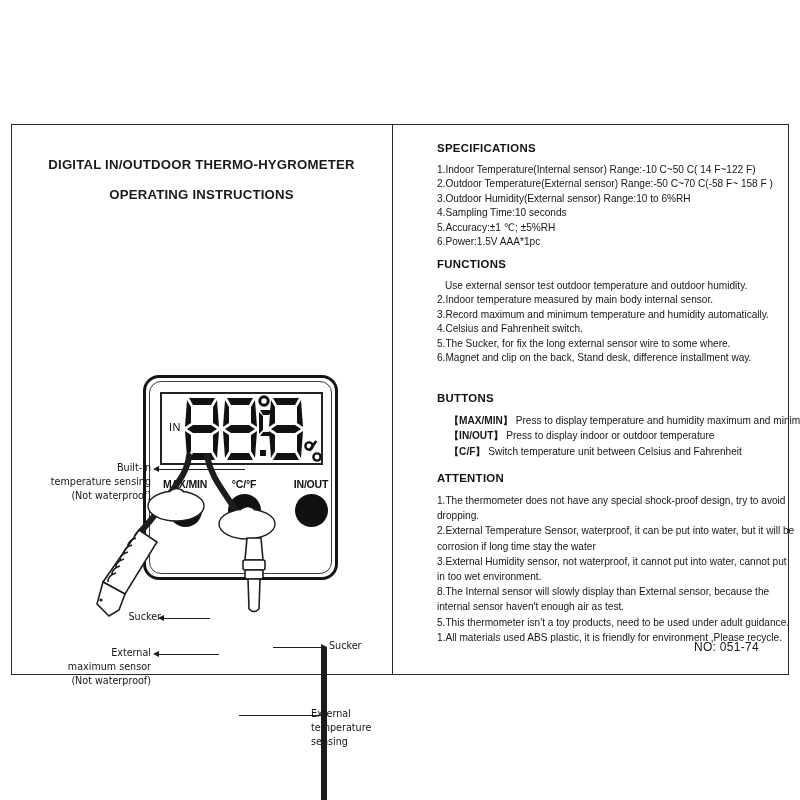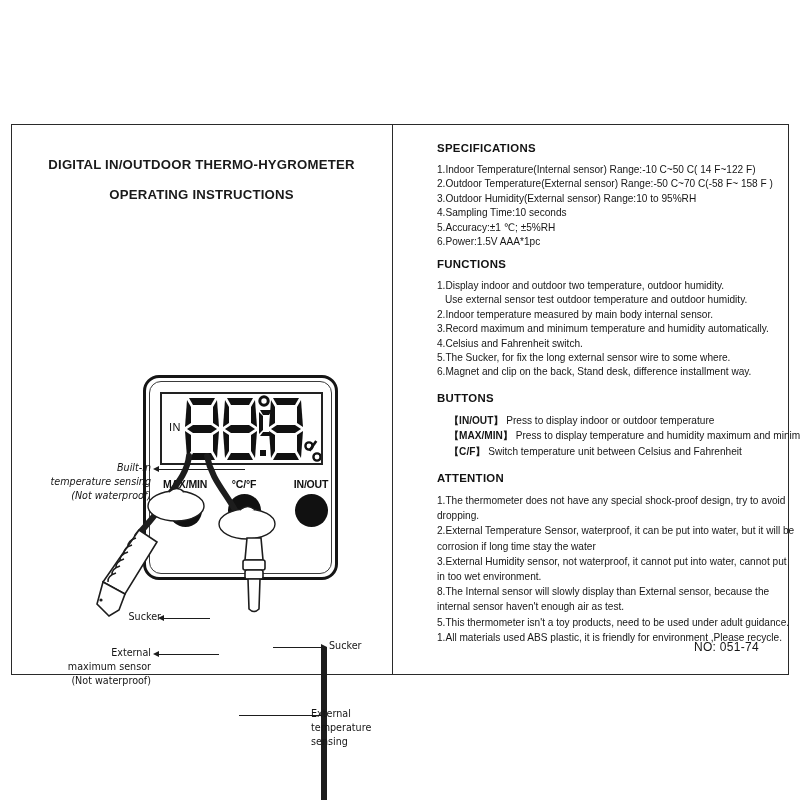--- a/index.html
+++ b/index.html
@@ -63,21 +63,21 @@
   }
   .b1{left:13px;}
   .b2{left:72px;}
   .b3{left:139px;}
 
   
   .callout{position:absolute;font-size:9.6px;color:#151515;
            font-family:"DejaVu Sans",sans-serif;line-height:14px;}
   .callout.r{text-align:right;}
   .callout.l{text-align:left;}
-  .co1{left:14px;top:337px;width:126px;font-style:italic;}
+  .co1{left:14px;top:337px;width:126px;}
   .co2{left:88px;top:486px;width:62px;}
   .co3{left:14px;top:522px;width:126px;}
   .co4{left:318px;top:515px;width:70px;}
   .co5{left:300px;top:583px;width:88px;}
 
   .lead{position:absolute;background:#1d1d1d;height:1px;}
   .arw{position:absolute;width:0;height:0;border-top:3.5px solid transparent;
        border-bottom:3.5px solid transparent;}
   .arw.left{border-right:6px solid #1d1d1d;}
   .arw.right{border-left:6px solid #1d1d1d;}
@@ -254,46 +254,45 @@
       <div>temperature sensing</div>
     </div>
   </div>
 
   <div class="right">
 
     <div class="sec s-spec">
       <div class="sec-h">SPECIFICATIONS</div>
       <div class="ln">1.Indoor Temperature(Internal sensor) Range:-10 C~50 C( 14 F~122 F)</div>
       <div class="ln">2.Outdoor Temperature(External sensor) Range:-50 C~70 C(-58 F~ 158 F )</div>
-      <div class="ln">3.Outdoor Humidity(External sensor) Range:10 to 95%RH</div>
+      <div class="ln">3.Outdoor Humidity(External sensor) Range:10 to 6%RH</div>
       <div class="ln">4.Sampling Time:10 seconds</div>
       <div class="ln">5.Accuracy:±1 ℃;  ±5%RH</div>
       <div class="ln">6.Power:1.5V AAA*1pc</div>
     </div>
 
     <div class="sec s-func">
       <div class="sec-h">FUNCTIONS</div>
-      <div class="ln">1.Display indoor and outdoor two temperature, outdoor humidity.</div>
       <div class="ln ind">Use external sensor test outdoor temperature and outdoor humidity.</div>
       <div class="ln">2.Indoor temperature measured by main body internal sensor.</div>
       <div class="ln">3.Record maximum and minimum temperature and humidity automatically.</div>
       <div class="ln">4.Celsius and Fahrenheit switch.</div>
       <div class="ln">5.The Sucker, for fix the long external sensor wire to some where.</div>
       <div class="ln">6.Magnet and clip on the back, Stand desk, difference installment way.</div>
     </div>
 
     <div class="sec s-btns">
       <div class="sec-h">BUTTONS</div>
       <div class="btn-ln">
+        <b>【MAX/MIN】</b>
+        <span>Press to display temperature and humidity maximum and minimum</span>
+      </div>
+      <div class="btn-ln">
         <b>【IN/OUT】</b>
         <span>Press to display indoor or outdoor temperature</span>
-      </div>
-      <div class="btn-ln">
-        <b>【MAX/MIN】</b>
-        <span>Press to display temperature and humidity maximum and minimum</span>
       </div>
       <div class="btn-ln">
         <b>【C/F】</b>
         <span>Switch temperature unit between Celsius and Fahrenheit</span>
       </div>
     </div>
 
     <div class="sec s-attn">
       <div class="sec-h">ATTENTION</div>
       <div class="ln">1.The thermometer does not have any special shock-proof design, try to avoid dropping.</div>

